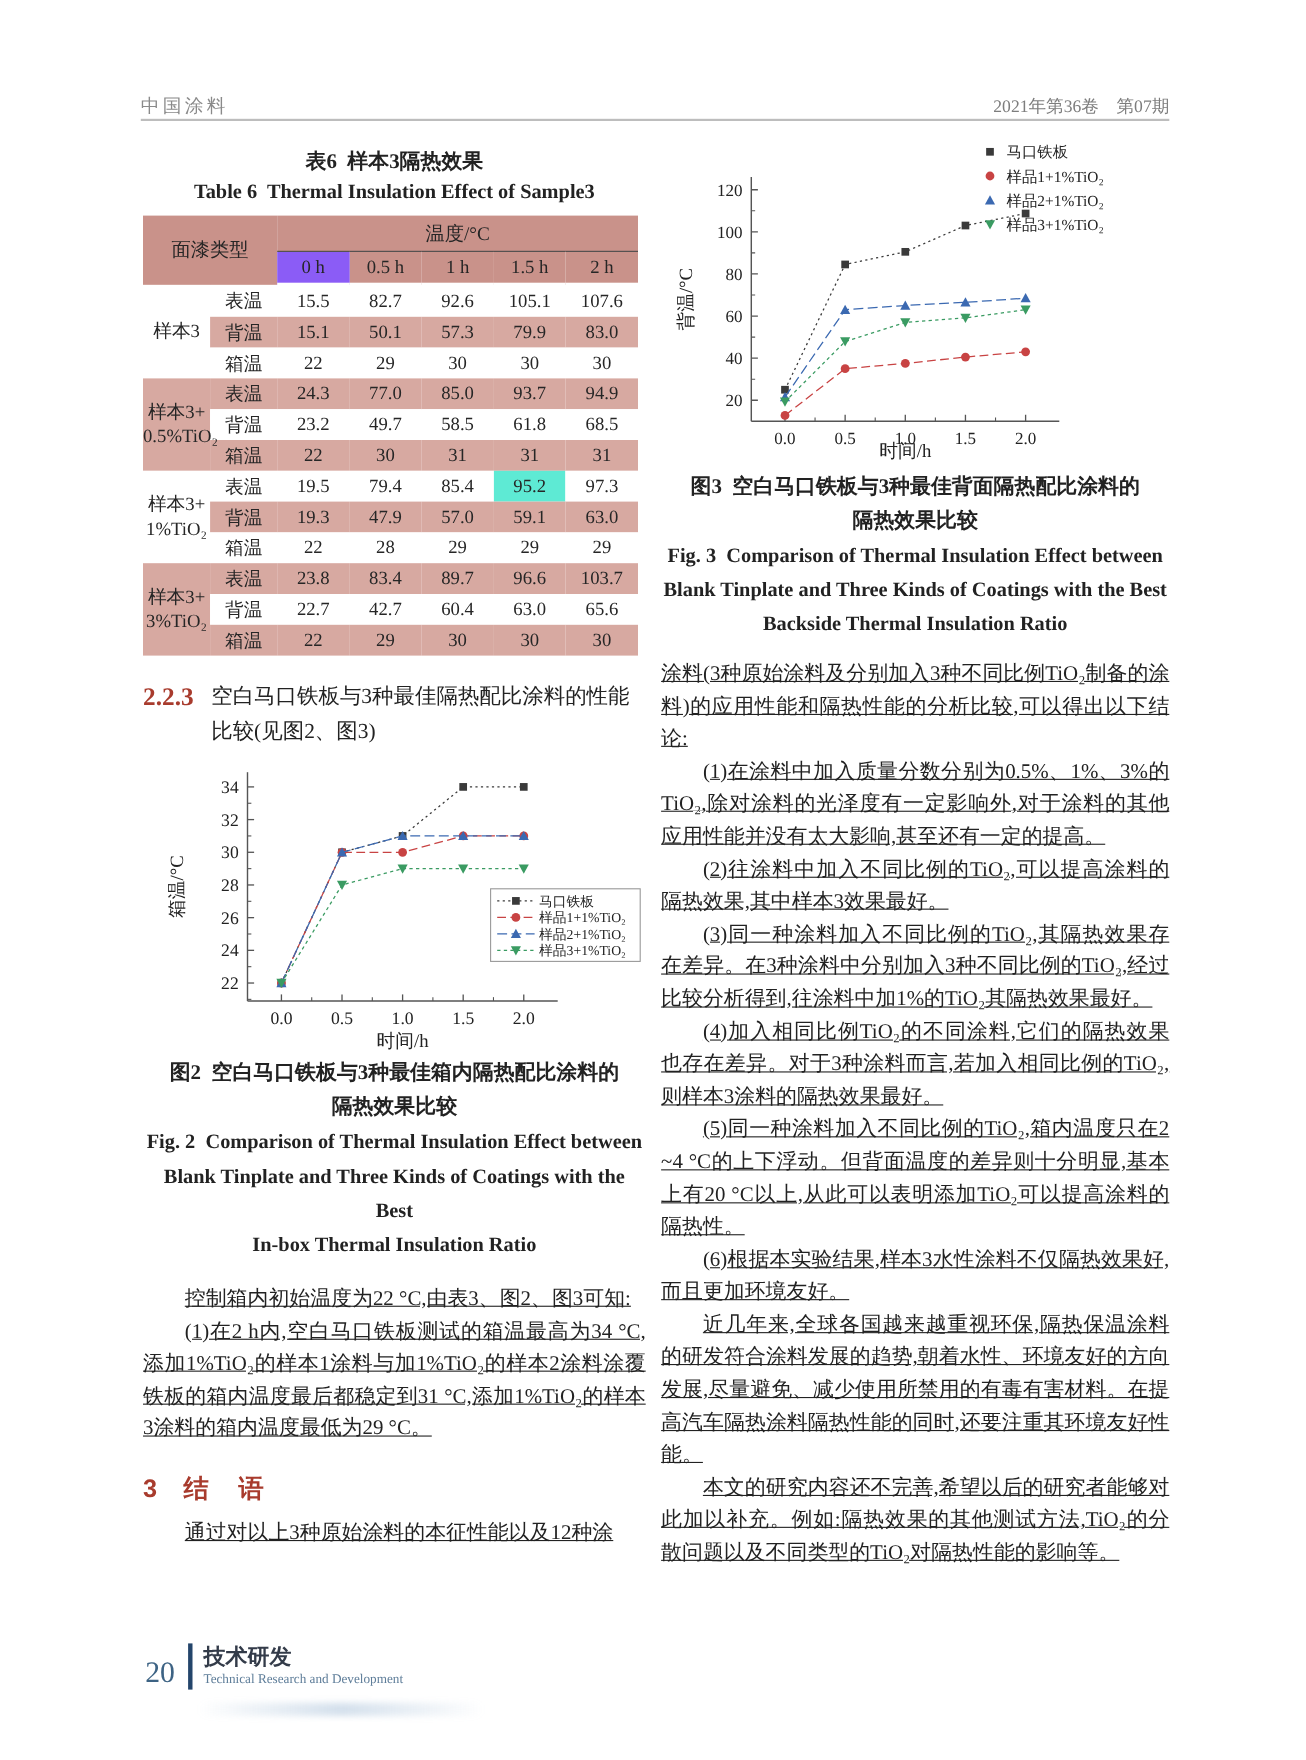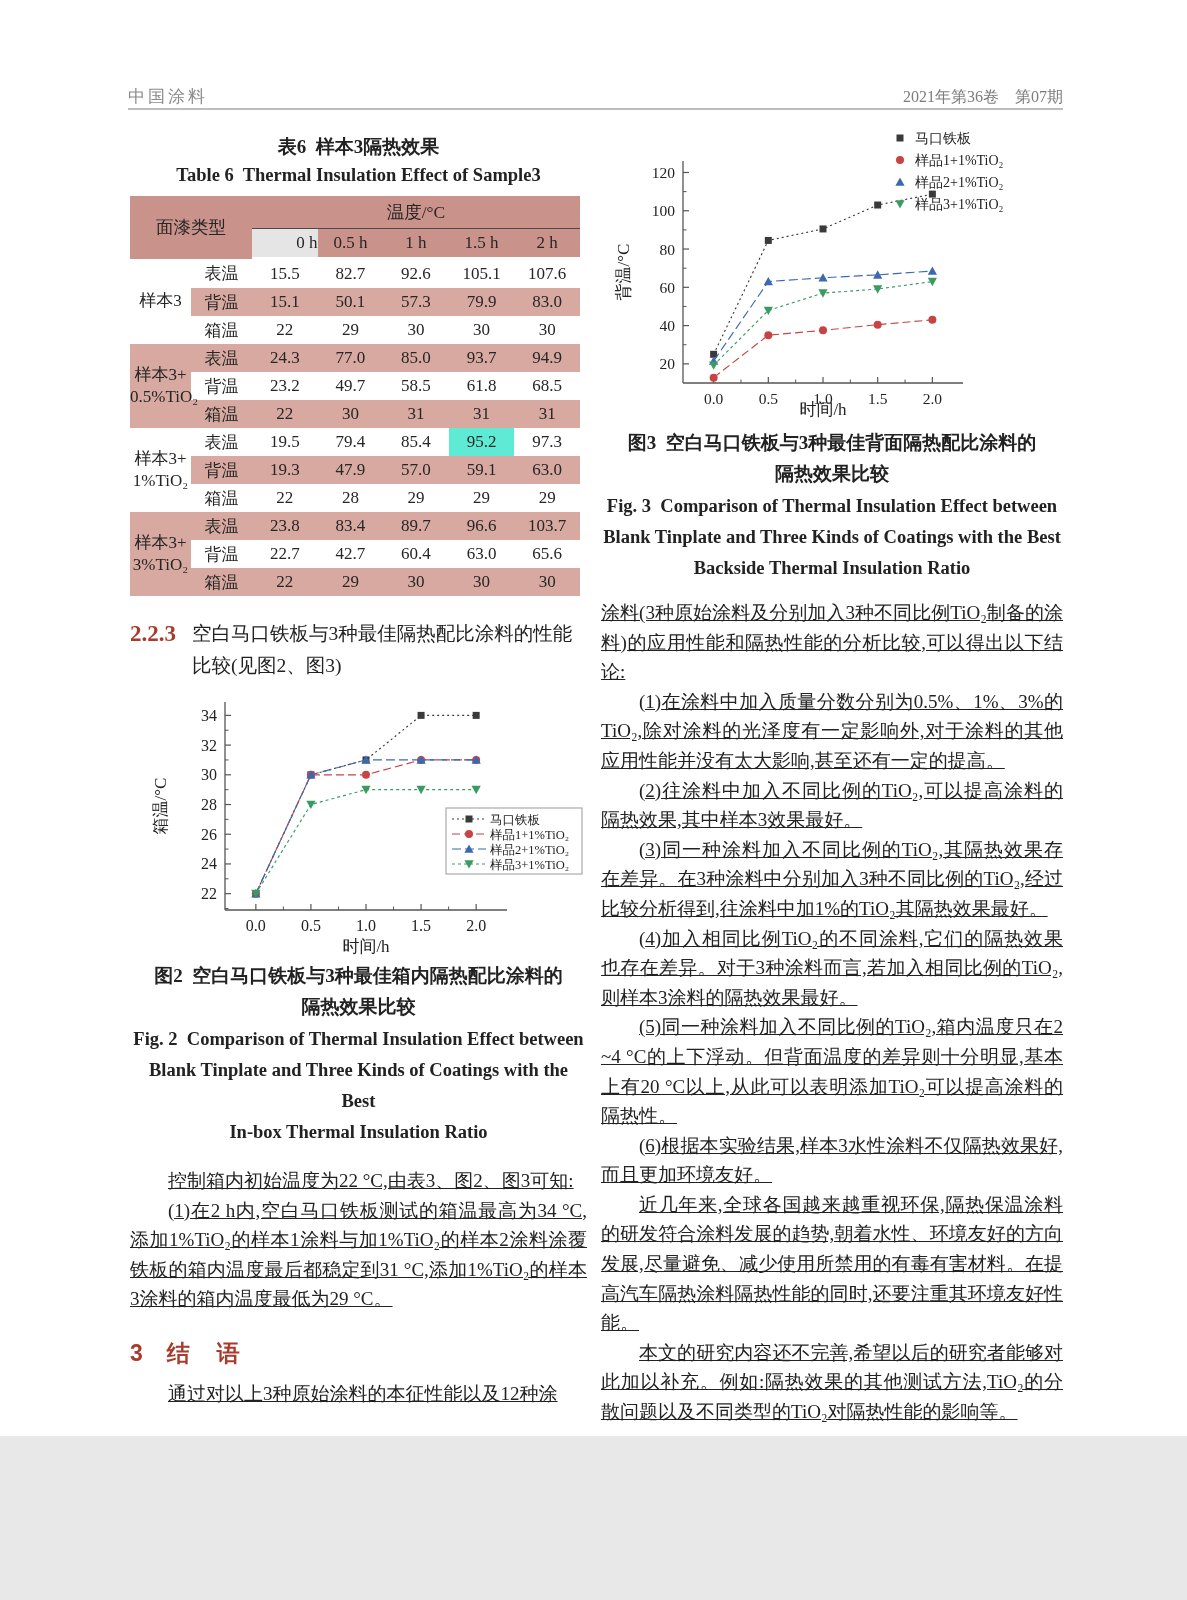--- a/index.html
+++ b/index.html
@@ -1,16 +1,16 @@
 <!DOCTYPE html>
 <html><head>
 <meta charset="utf-8">
 <style>
   html,body{margin:0;padding:0;background:#e8e8e8;}
-  .page{position:relative;width:1187px;height:1436px;background:#ffffff;margin:0 auto;
+  .page{position:relative;width:1187px;height:1600px;background:#ffffff;margin:0 auto;
         font-family:"Liberation Serif","DejaVu Serif",serif;color:#222;overflow:hidden;}
   
   .hdr{position:absolute;left:128px;right:124px;top:80px;height:28px;
        border-bottom:2px solid #bdbdbd;display:flex;justify-content:space-between;align-items:flex-end;}
   .hdr-left{font-size:17px;color:#8a8a8a;letter-spacing:3px;}
   .hdr-right{font-size:16px;color:#7d7d7d;}
   
   .colL{position:absolute;left:130px;top:128px;width:457px;}
   .colR{position:absolute;left:601px;top:116px;width:462px;}
   
@@ -71,21 +71,21 @@
     <div class="tbl-title-zh">表6  样本3隔热效果</div>
     <div class="tbl-title-en">Table 6  Thermal Insulation Effect of Sample3</div>
 
     <table class="t6">
       <thead>
         <tr>
           <th class="hd1 c-group" id="th-group" rowspan="2" colspan="2" style="background: rgb(201, 146, 138);">面漆类型</th>
           <th class="hd1 temp-span" colspan="5" style="background: rgb(201, 146, 138);">温度/°C</th>
         </tr>
         <tr id="t6-time-row">
-            <th class="hd2" style="background: #e5e5e5; text-align: right;">0 h</th>
+            <th class="hd2" style="background: #8b5cf6;">0 h</th>
             <th class="hd2" style="background: rgb(201, 146, 138);">0.5 h</th>
             <th class="hd2" style="background: rgb(201, 146, 138);">1 h</th>
             <th class="hd2" style="background: rgb(201, 146, 138);">1.5 h</th>
             <th class="hd2" style="background: rgb(201, 146, 138);">2 h</th>
           </tr>
       </thead>
       <tbody id="t6-body">
           <tr>
             <td rowspan="3" class="glabel c-group" style="background: rgb(255, 255, 255);">样本3</td>
             <td class="c-sub" style="background: rgb(255, 255, 255);">表温</td>

